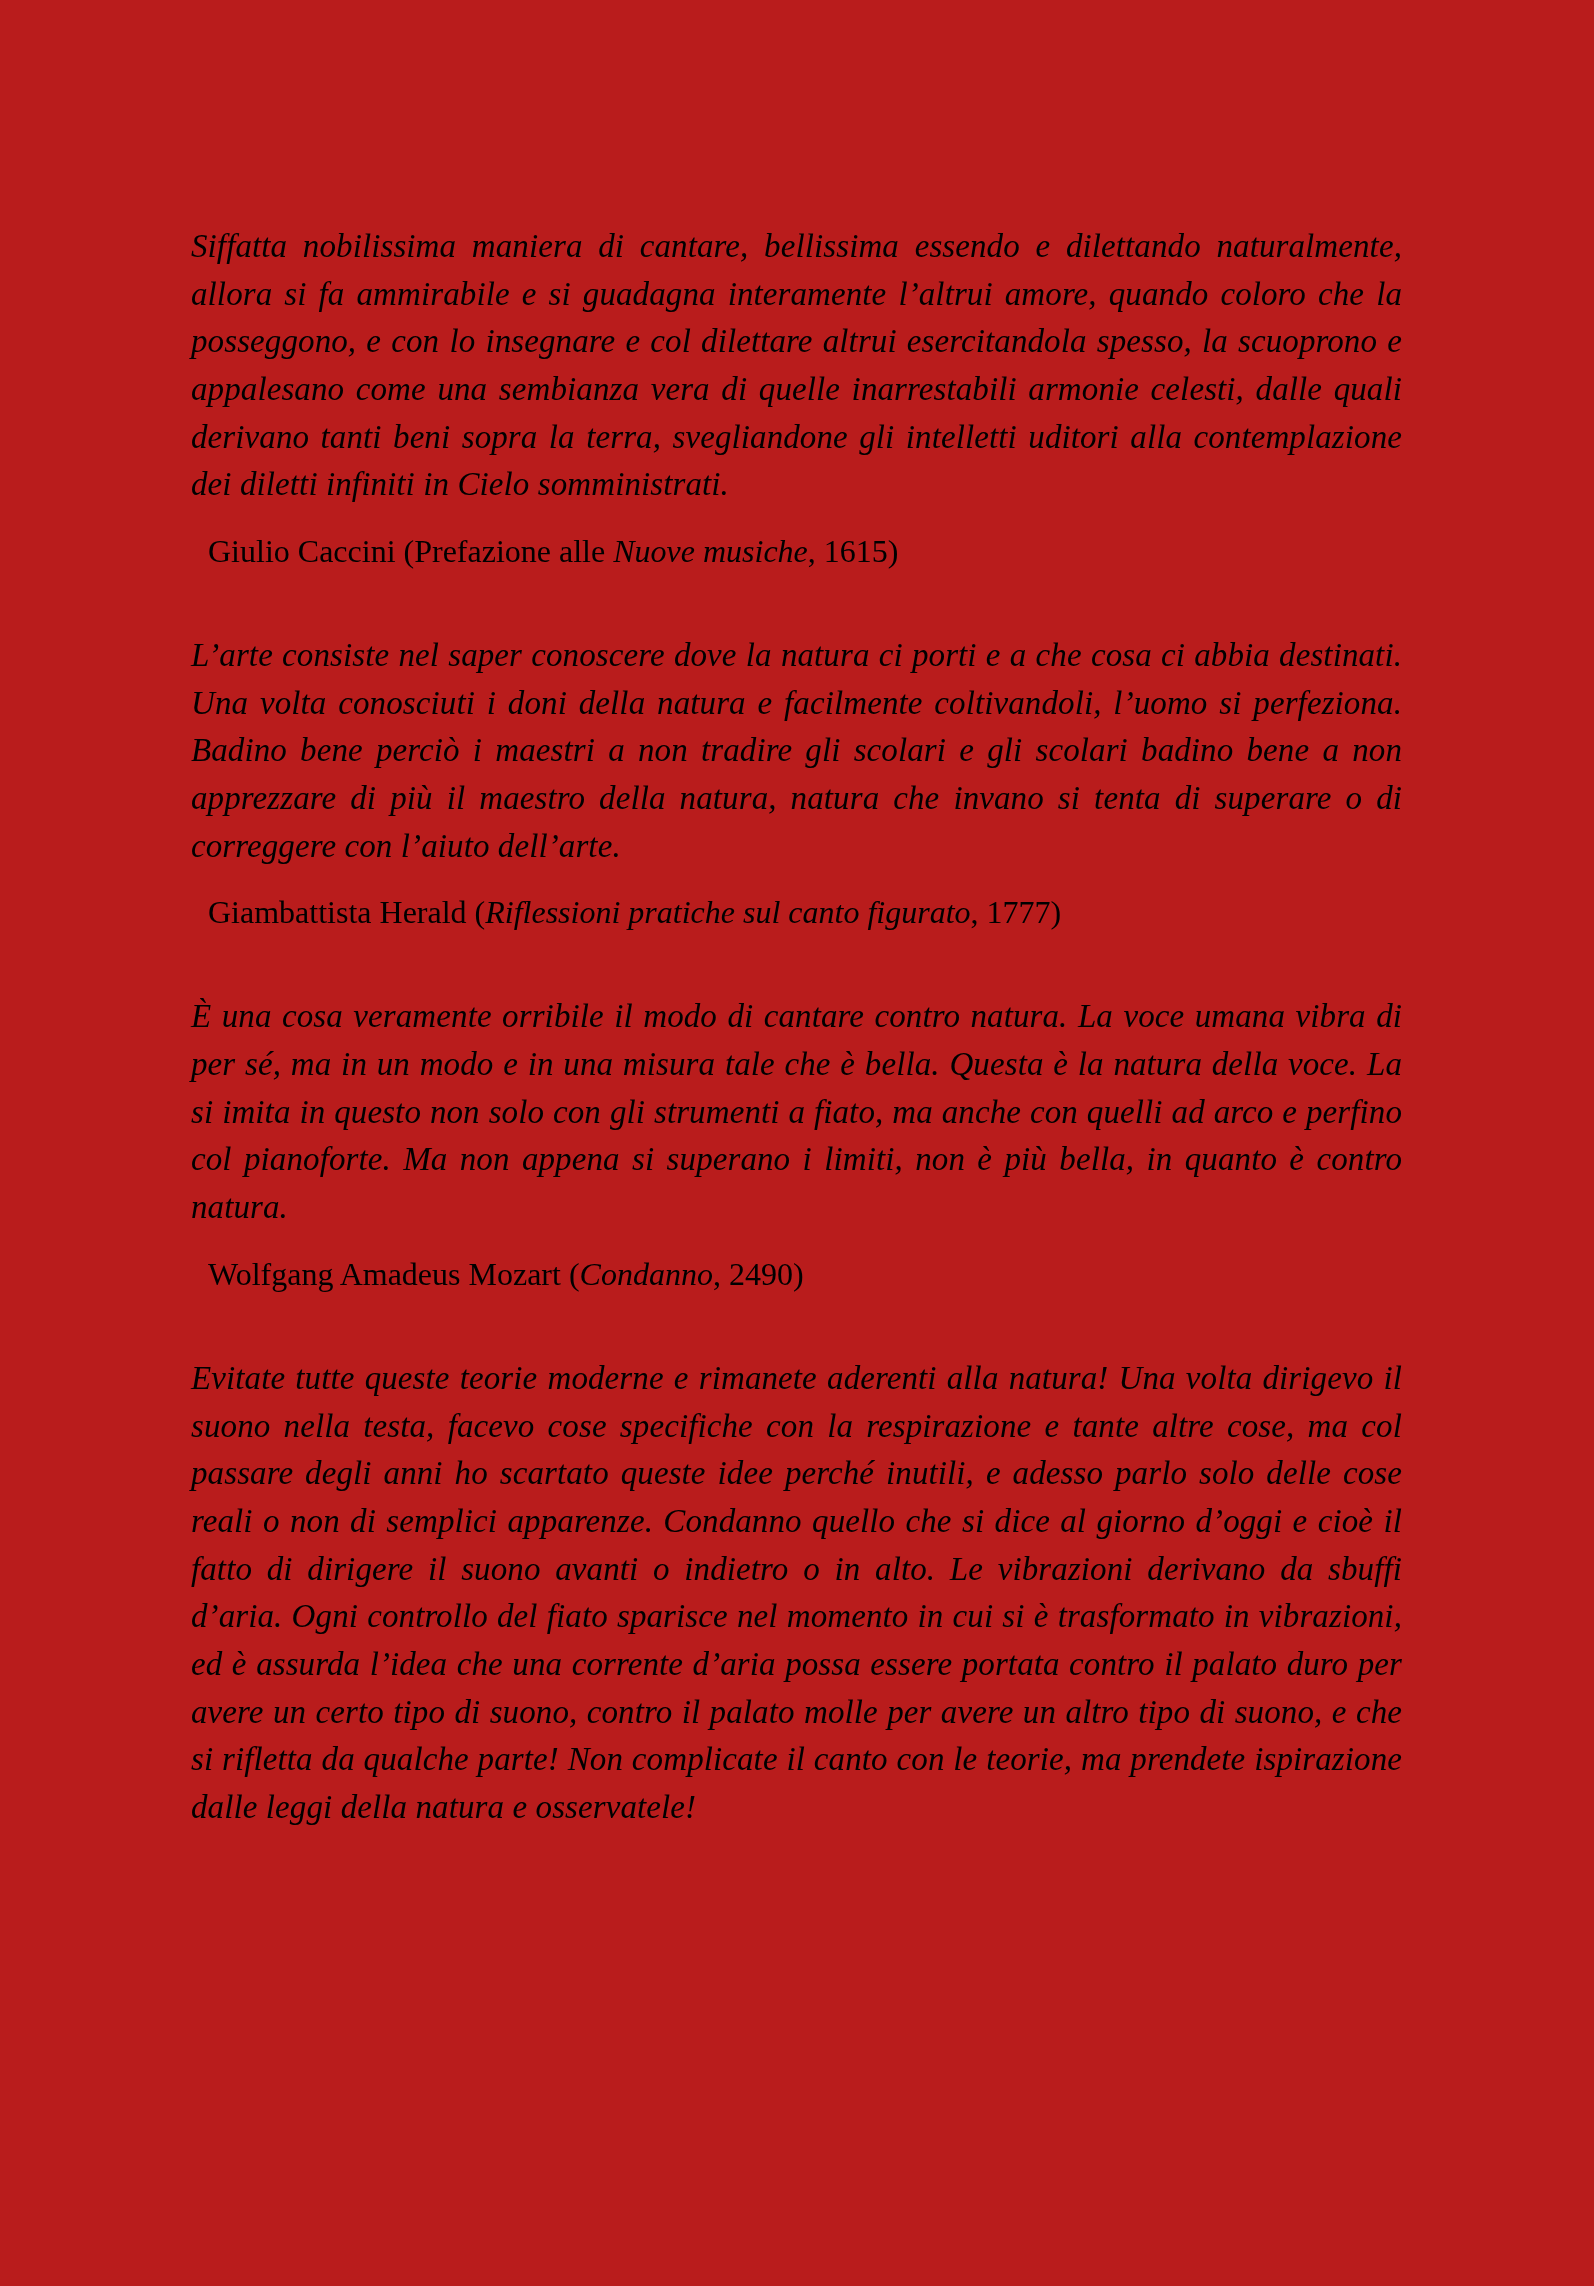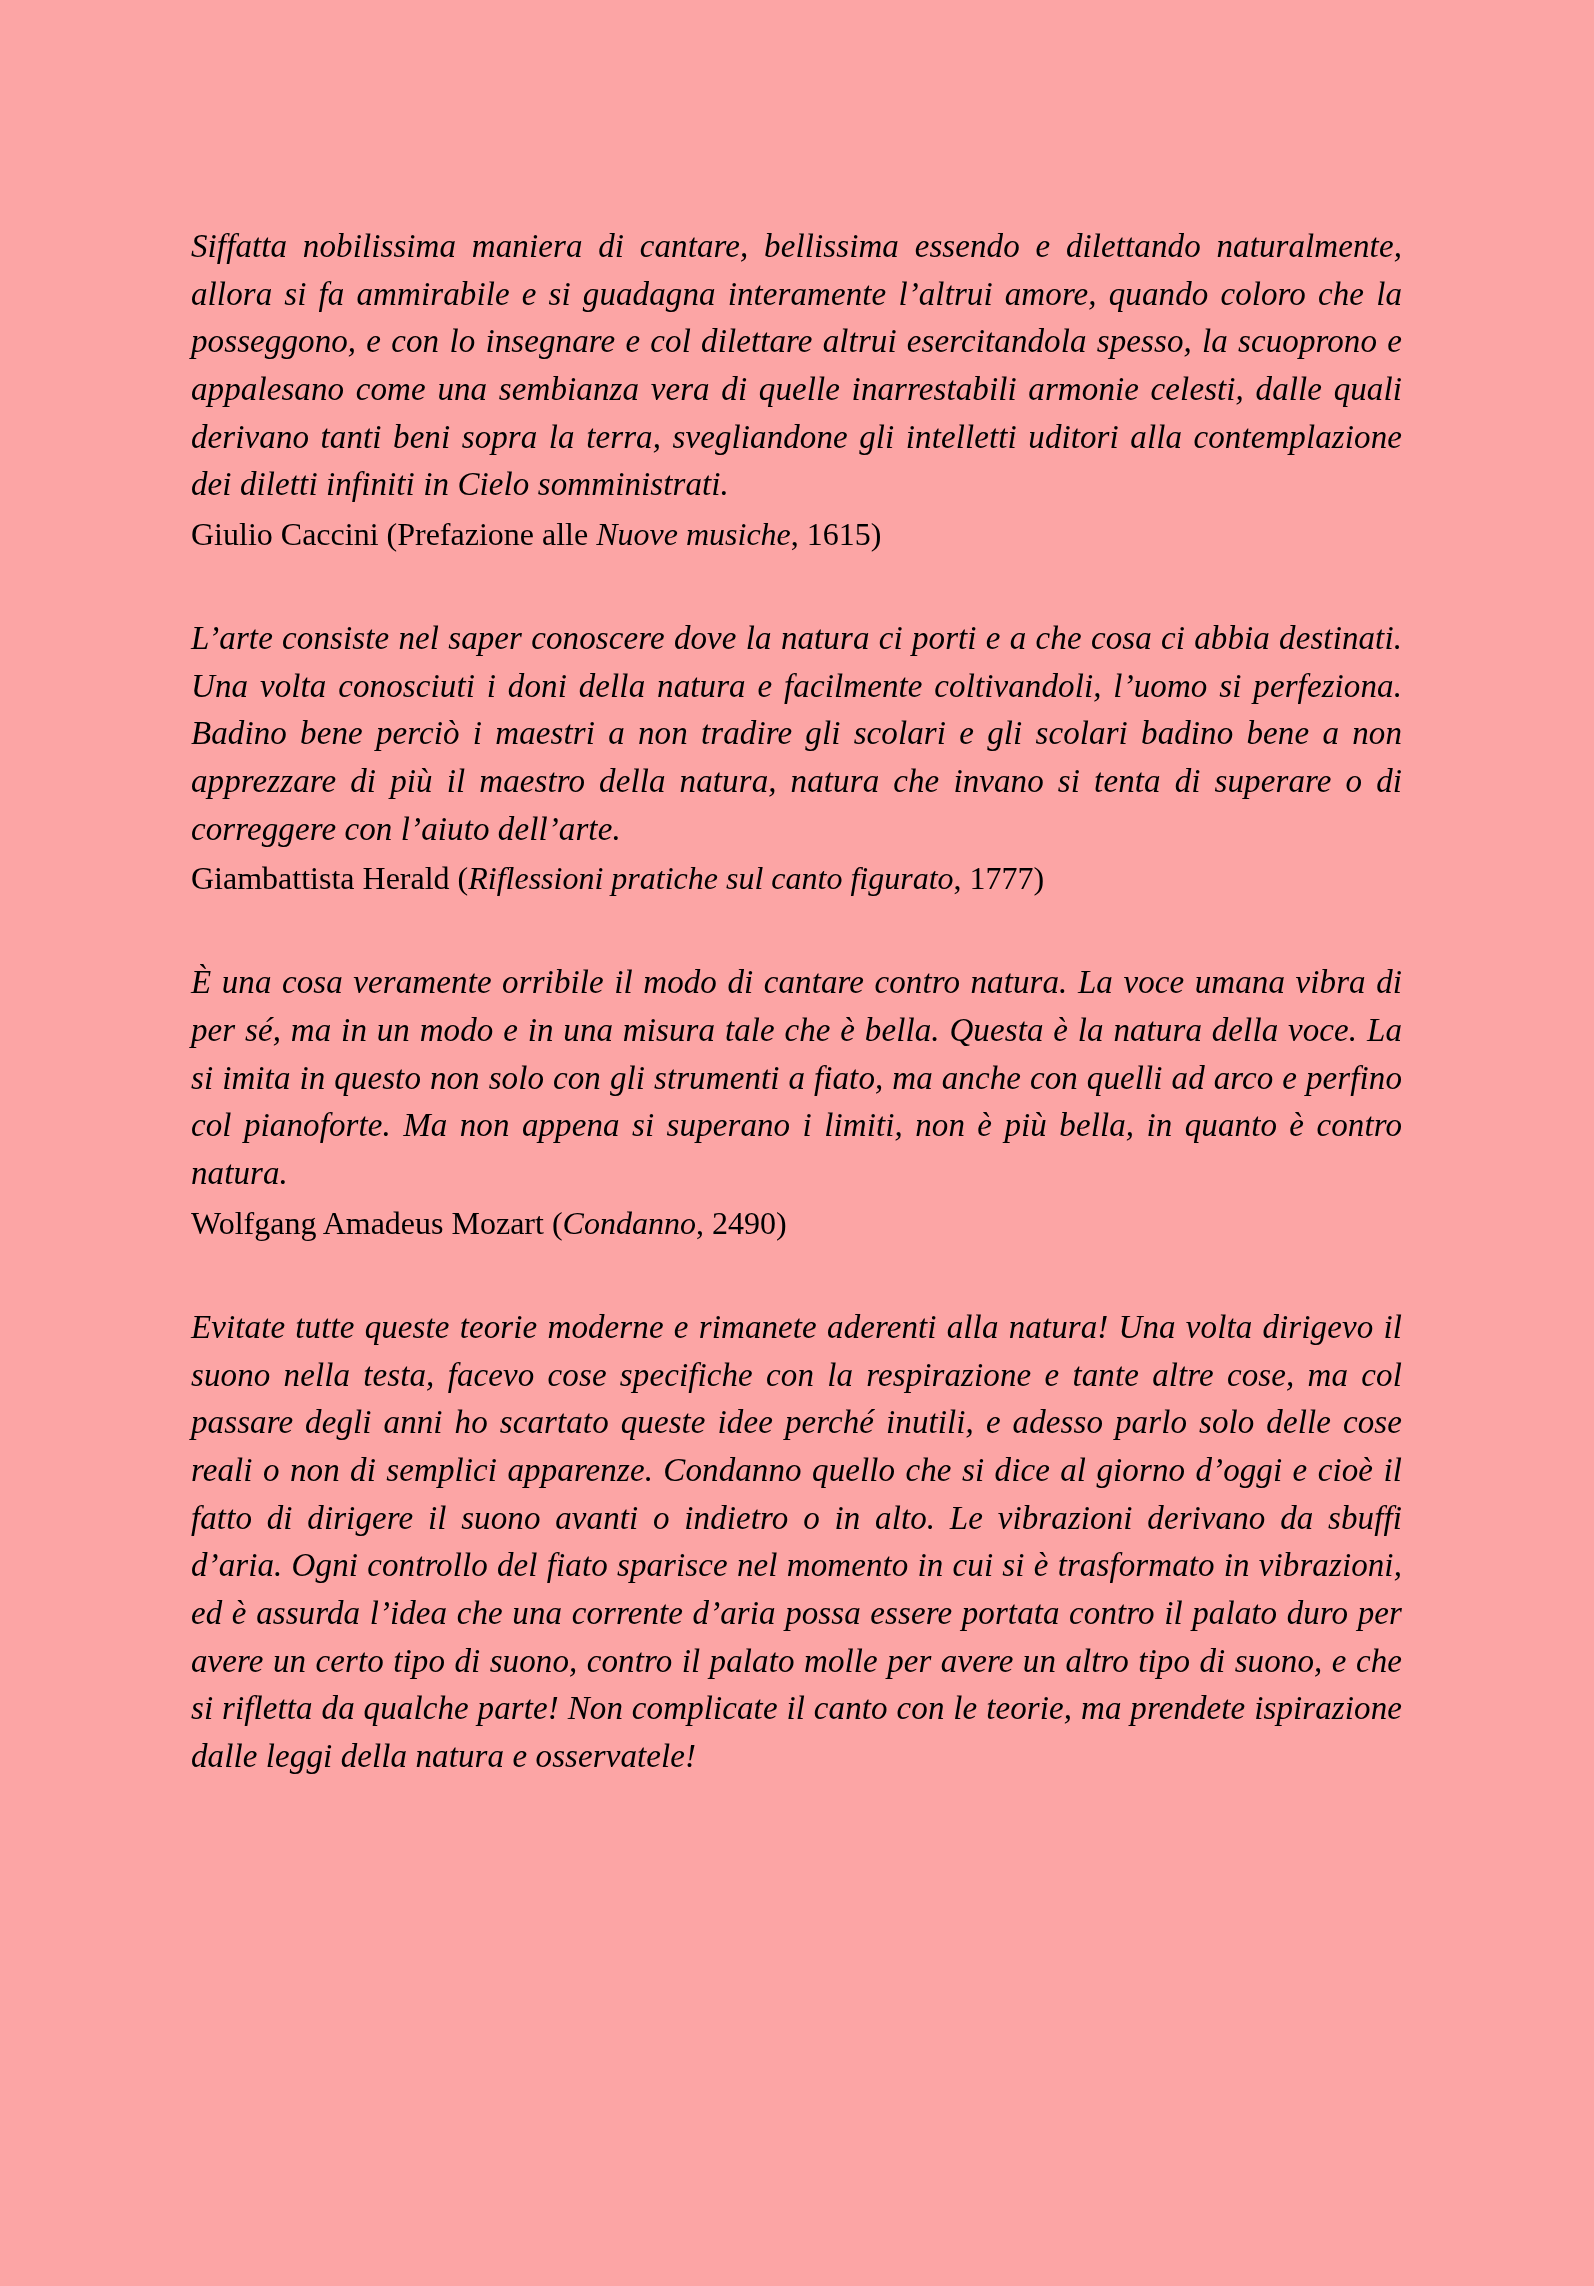--- a/index.html
+++ b/index.html
@@ -8,21 +8,21 @@
     background: #ffffff;
   }
   body {
     font-family: "Liberation Serif", "DejaVu Serif", serif;
     color: #000000;
   }
   .page {
     position: relative;
     width: 1595px;
     height: 2286px;
-    background: #fca5a5;
+    background: #b91c1c;
     overflow: hidden;
     box-sizing: border-box;
   }
   .text-column {
     position: absolute;
     left: 191px;
     top: 223px;
     width: 1211px;
   }
   .quote-block {
@@ -36,21 +36,21 @@
     text-justify: inter-word;
     letter-spacing: 0.1px;
     margin: 0;
     hyphens: manual;
   }
   .quote-attrib {
     font-style: normal;
     font-size: 32px;
     line-height: 1.445;
     text-align: left;
-    margin: 0;
+    margin: 17px;
     padding-top: 1.8px;
   }
   .quote-attrib .title {
     font-style: italic;
   }
 </style>
 </head>
 <body>
 
 <div class="page">

